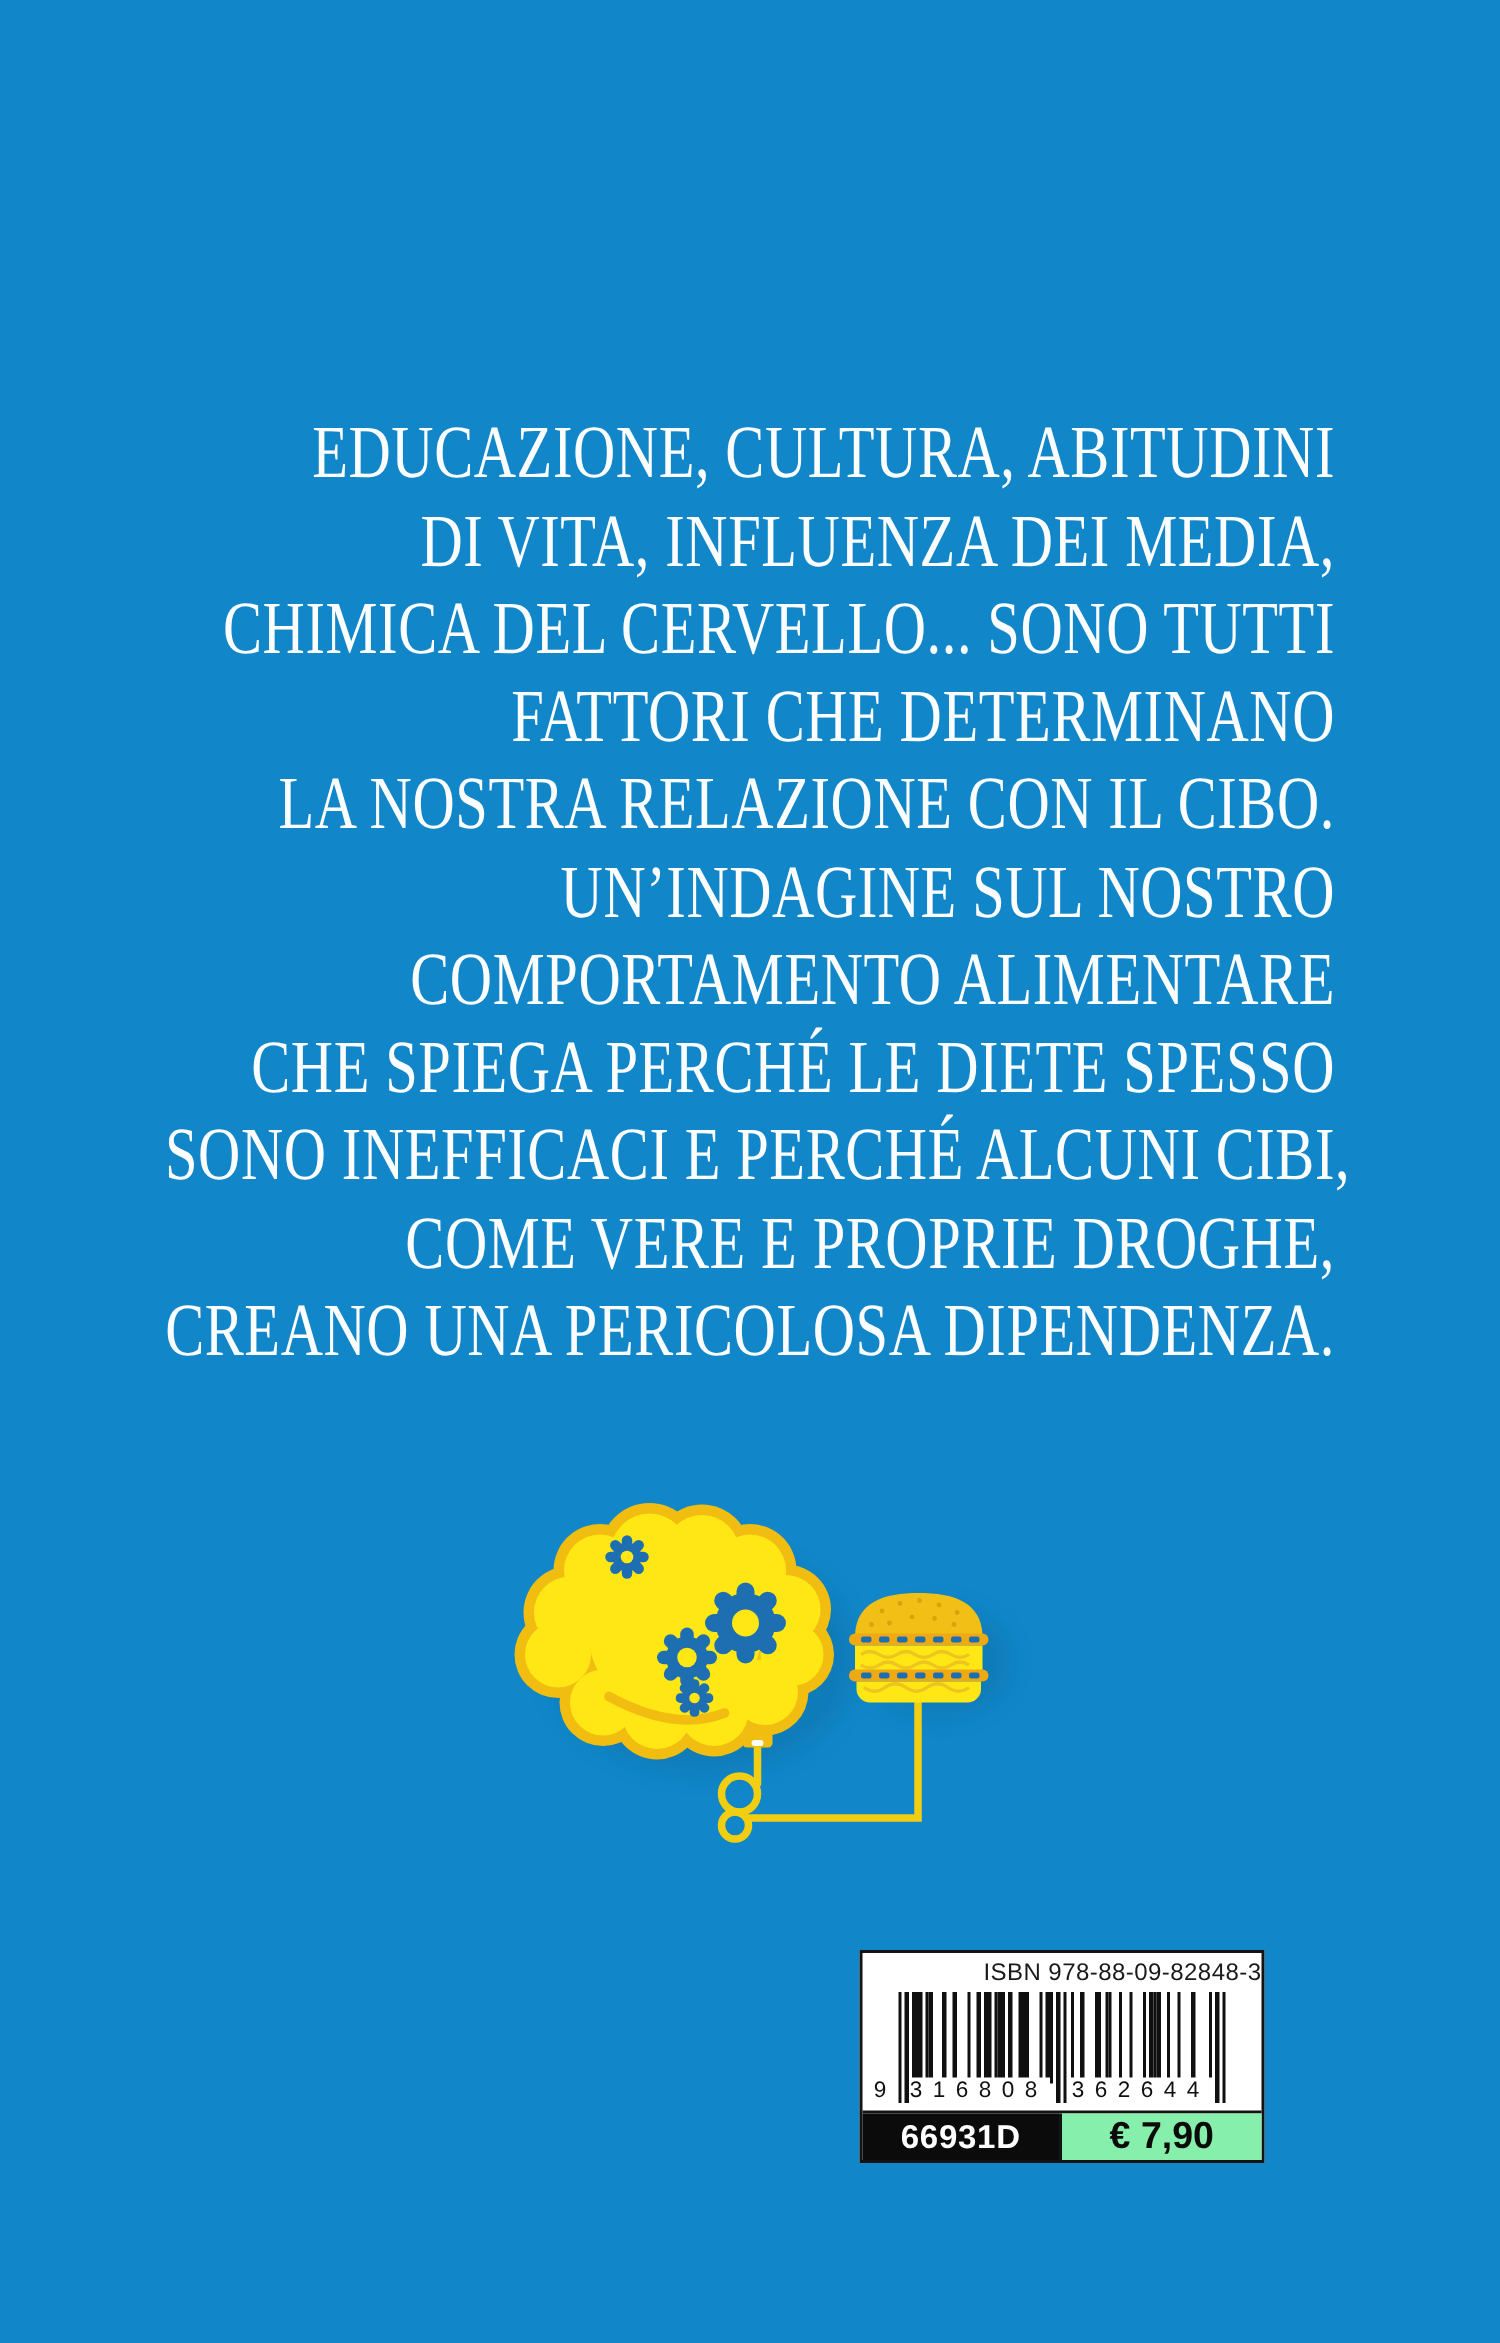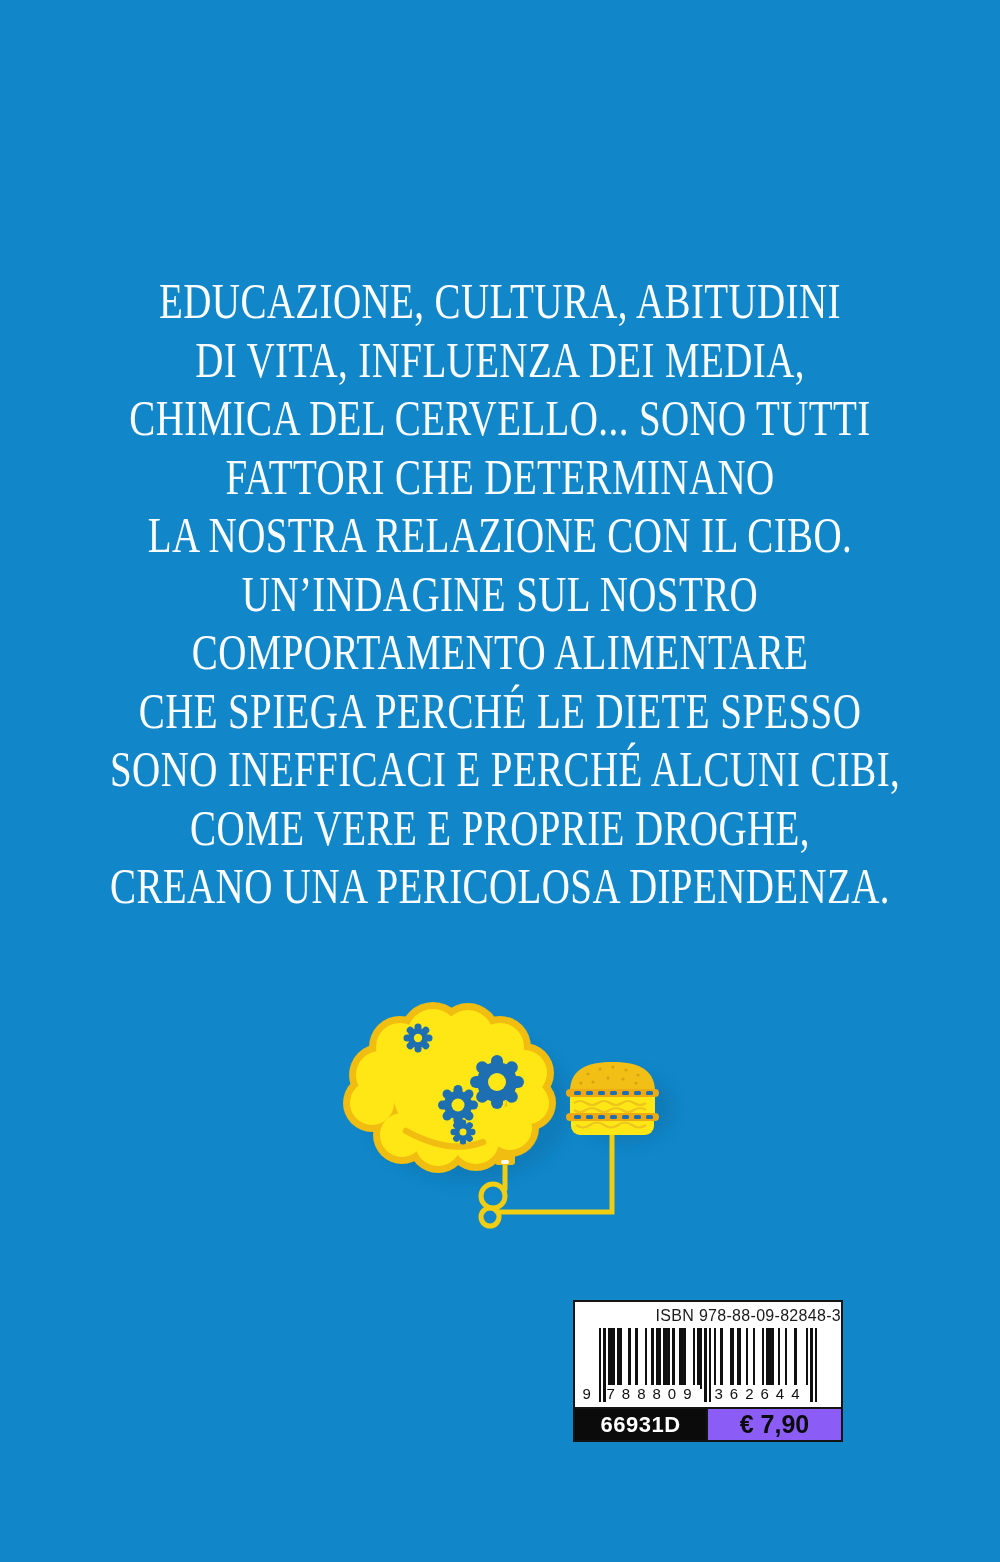--- a/index.html
+++ b/index.html
@@ -7,21 +7,21 @@
   body {
     position: relative;
     font-family: "Liberation Sans", sans-serif;
     background: #1186C8;
   }
 
   
   .blurb {
     position: absolute;
     top: 272px; left: 0; width: 1000px;
-    text-align: center;
+    text-align: right;
   }
   .blurb-line {
     font-family: "Liberation Serif", serif;
     font-size: 50px;
     line-height: 58.5px;
     height: 58.5px;
     color: #FBFDFE;
     white-space: nowrap;
     transform: scaleX(0.78);
     transform-origin: 50% 50%;
@@ -84,21 +84,21 @@
     width: 131px;
     background: #0b0b0b;
     color: #FFFFFF;
     font-weight: bold;
     font-size: 22px;
     letter-spacing: 0.5px;
     display: flex; align-items: center; justify-content: center;
   }
   .price-box {
     flex: 1;
-    background: #8b5cf6;
+    background: #86efac;
     border-left: 2px solid #141414;
     color: #0b0b0b;
     font-weight: bold;
     font-size: 25px;
     display: flex; align-items: center; justify-content: center;
   }
 </style>
 </head>
 <body style="background: rgb(17, 134, 200);">
 
@@ -295,21 +295,21 @@
         <div class="bar" style="left: 172.5px; width: 2.5px; height: 61px;"></div>
         <div class="bar" style="left: 179.4px; width: 2.5px; height: 61px;"></div>
         <div class="bar" style="left: 186.3px; width: 2.5px; height: 61px;"></div>
         <div class="bar" style="left: 195.5px; width: 2.5px; height: 61px;"></div>
         <div class="bar" style="left: 207px; width: 2.5px; height: 61px;"></div>
         <div class="bar" style="left: 211.6px; width: 2.5px; height: 74px;"></div>
         <div class="bar" style="left: 216.2px; width: 2.5px; height: 74px;"></div>
       </div>
     <div class="barcode-digits">
       <span class="digit-lead">9</span>
-      <span class="digit-g1">788809</span>
+      <span class="digit-g1">316808</span>
       <span class="digit-g2">362644</span>
     </div>
   </div>
   <div class="bottom-row">
     <div class="edition-code">66931D</div>
     <div class="price-box">€ 7,90</div>
   </div>
 </div>
 
 </body></html>

